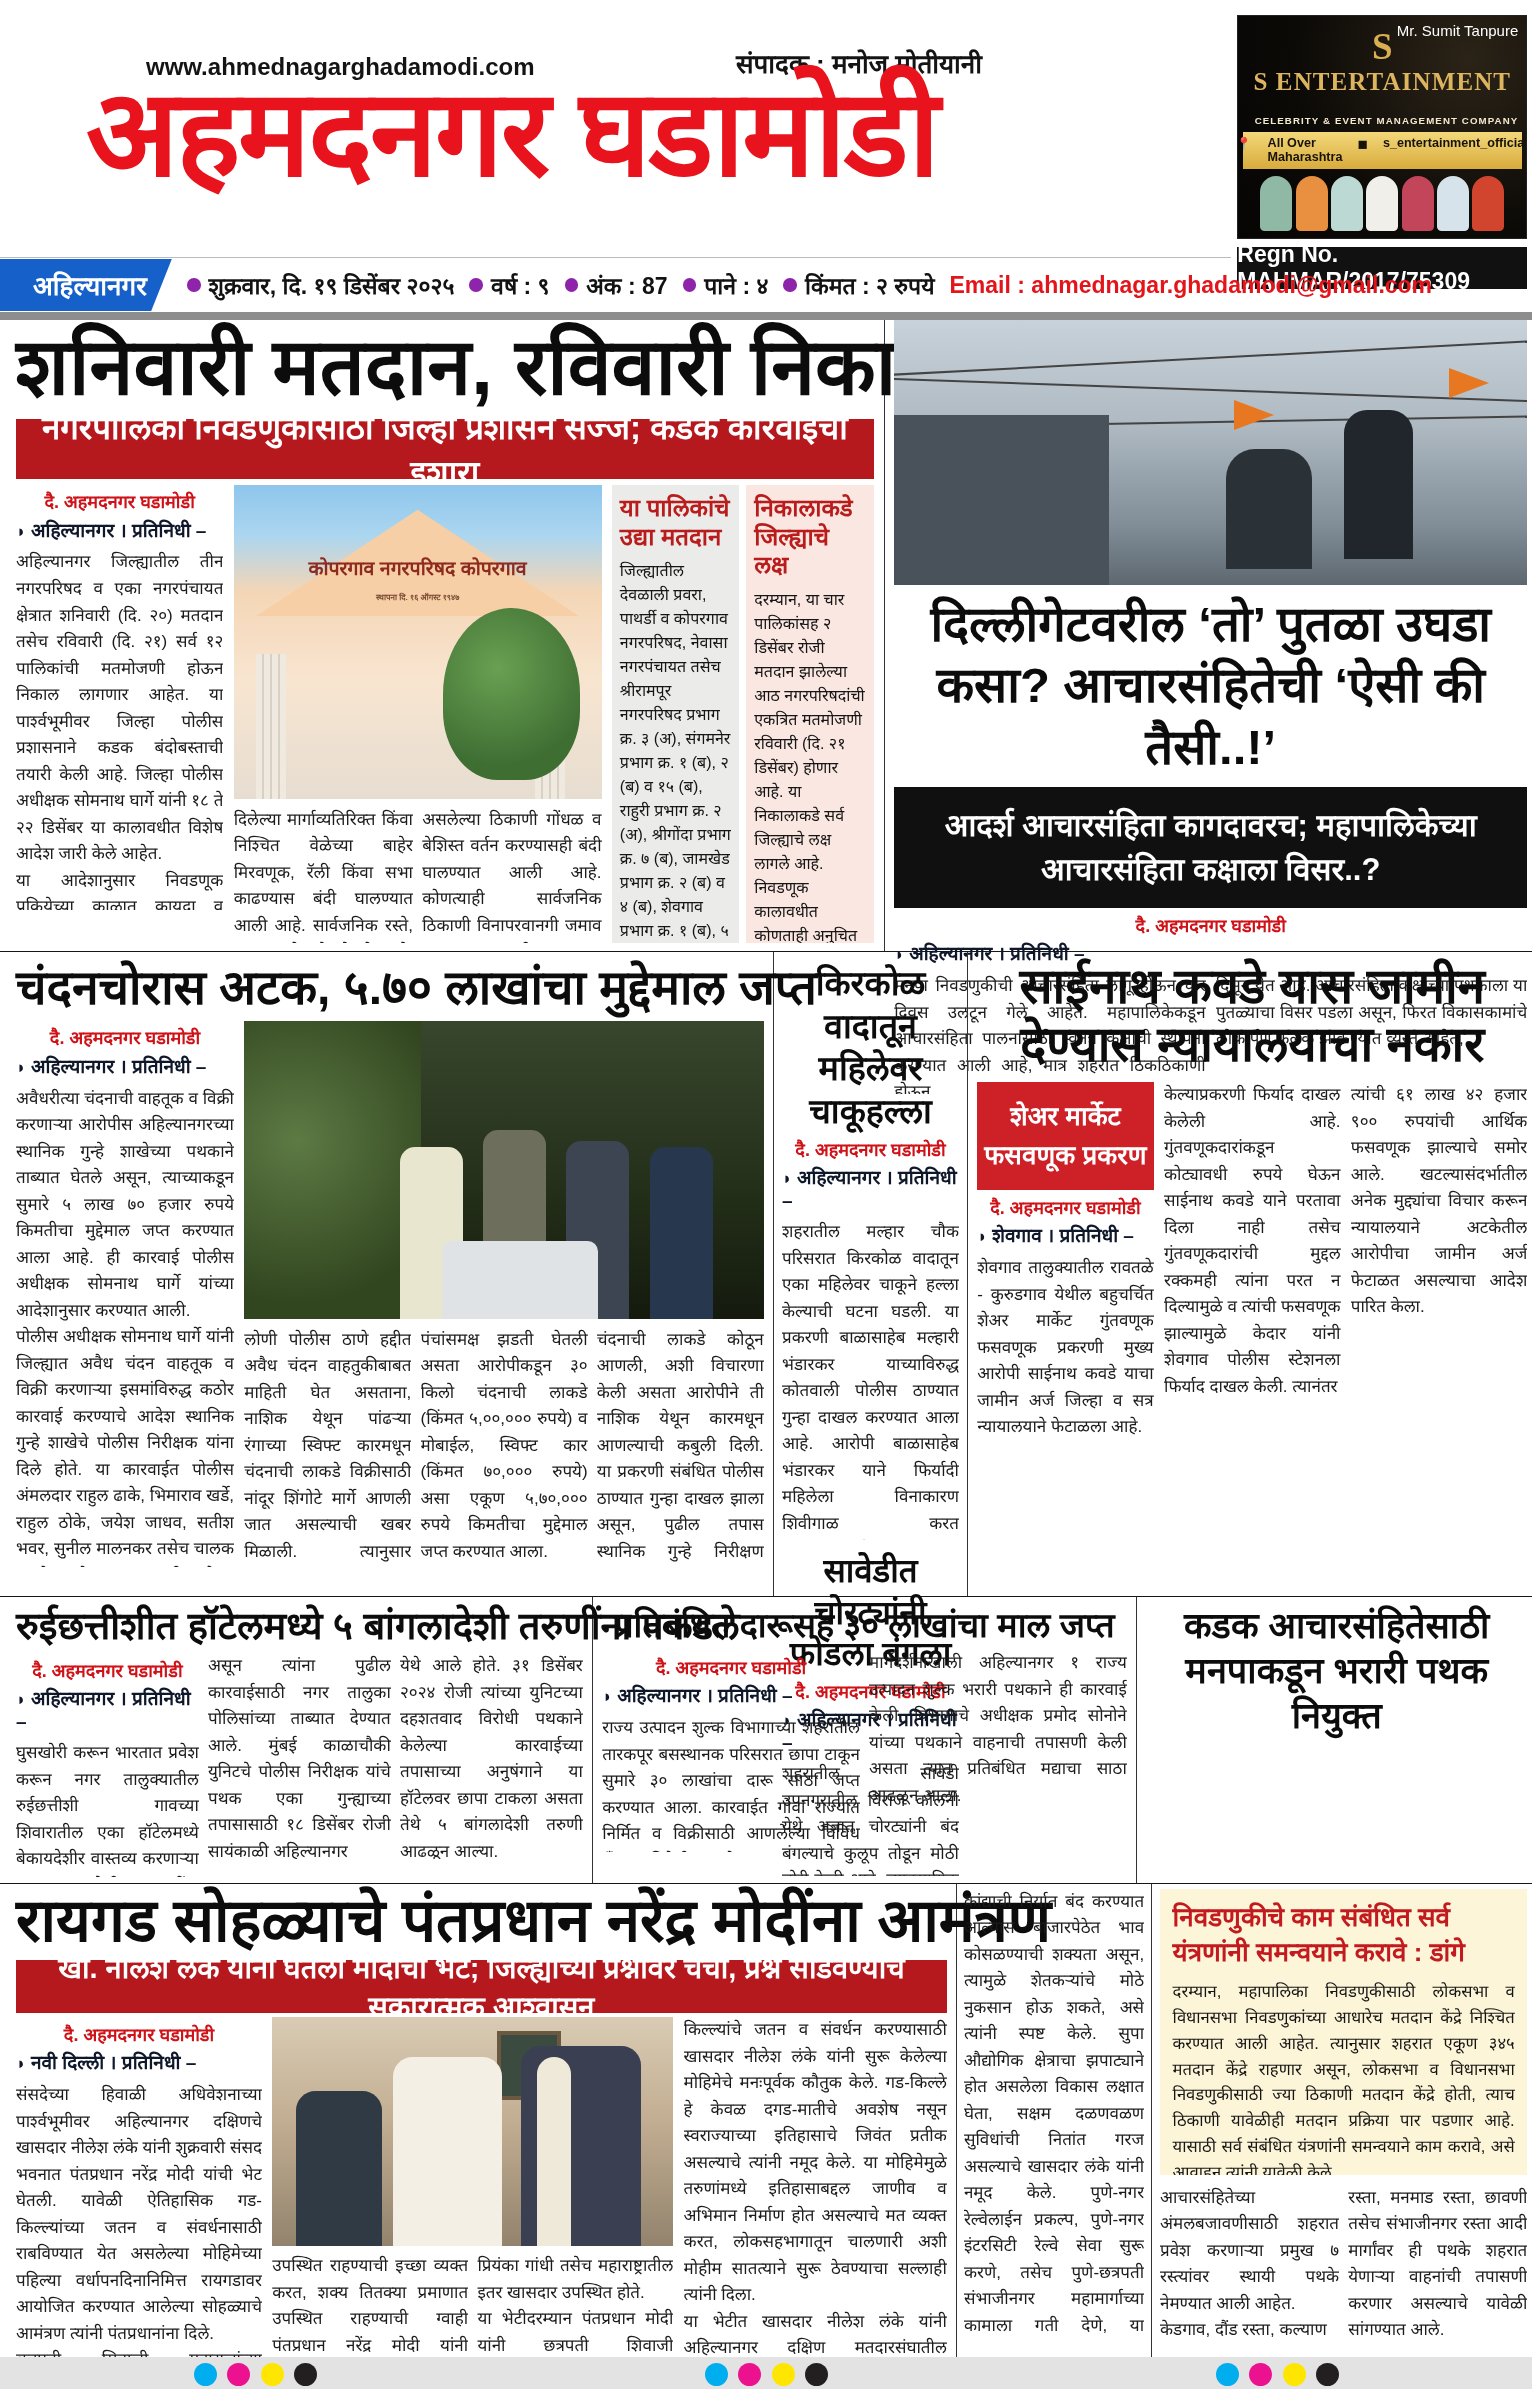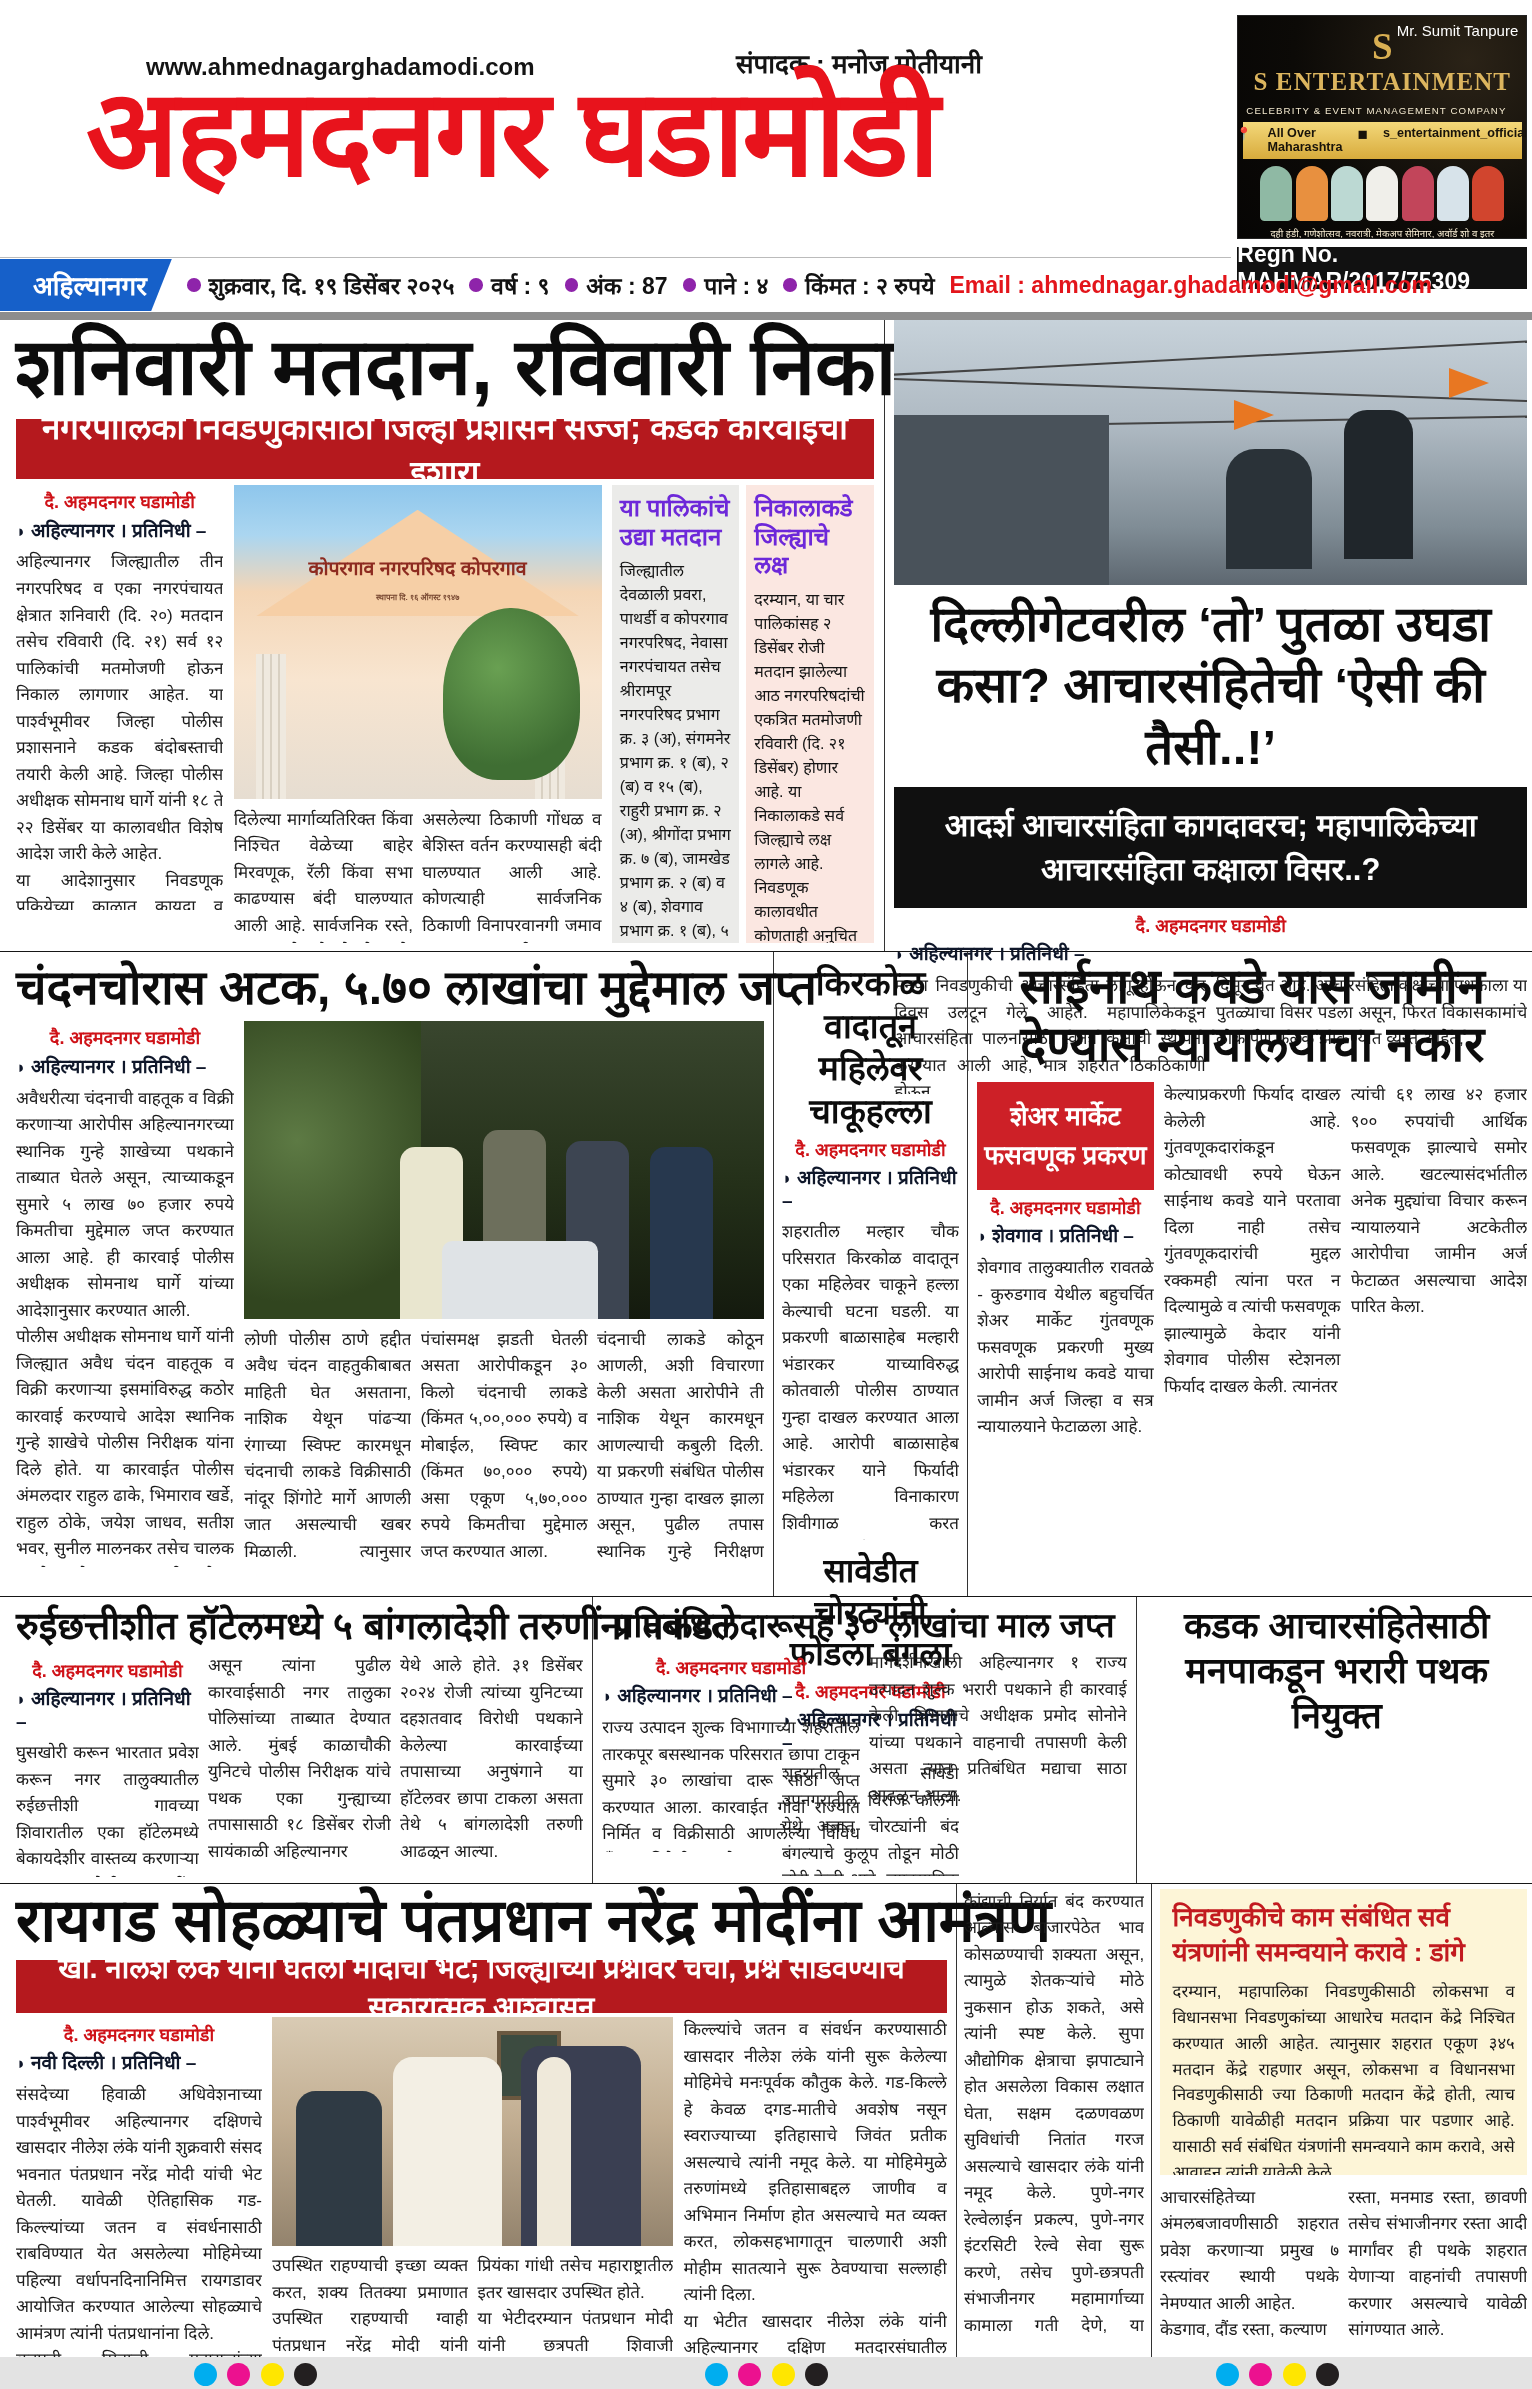--- a/index.html
+++ b/index.html
@@ -31,21 +31,21 @@
   .dl-email{font-size:23px;font-weight:800;color:#e3151b;white-space:nowrap}
   
   .ad{
     position:absolute;right:5.7px;top:15px;width:290px;height:224px;
     background:radial-gradient(circle at 80% 20%,#2b2317 0%,#0c0a07 60%,#060504 100%);
     color:#e9c877;overflow:hidden;border:1.1px solid #222;padding:5.7px 8px;
   }
   .ad-owner{position:absolute;right:8px;top:5.7px;color:#fff;font-size:15px;font-weight:400}
   .ad-logo{font-family:"Liberation Serif","DejaVu Serif",serif;font-size:37px;font-weight:700;color:#d9af52;text-align:center;margin-top:3.4px}
   .ad-title{font-family:"Liberation Serif","DejaVu Serif",serif;font-size:25px;font-weight:700;color:#dcb55e;text-align:center;letter-spacing:1.1px}
-  .ad-sub{font-size:9.7px;font-weight:400;color:#f3e9cf;text-align:left;letter-spacing:1.1px;margin-top:9px}
+  .ad-sub{font-size:9.7px;font-weight:700;color:#f3e9cf;text-align:right;letter-spacing:1.1px;margin-top:19px}
   .ad-ribbon{
     margin:5.7px -3.4px 0;background:linear-gradient(180deg,#f3d87a,#d8ab3c);color:#18130a;
     font-size:12.6px;font-weight:800;display:flex;justify-content:center;gap:15px;padding:4.6px 2.3px;
   }
   .ad-people{display:flex;justify-content:center;gap:3.4px;margin-top:6.9px;height:55px}
   .ad-person{width:32px;border-radius:16px 16px 4.6px 4.6px}
   .ad-body{font-size:9.7px;line-height:1.45;color:#f5ead0;margin-top:5.7px;text-align:center}
   .regn{
     position:absolute;right:5.7px;top:247px;width:290px;height:42px;background:#111;
     color:#fff;font-size:23px;font-weight:700;display:flex;align-items:center;justify-content:center;
@@ -79,21 +79,21 @@
   .k-photo{height:314px;background:linear-gradient(180deg,#8ec6ec 0%,#abd6f0 16%,#f4d6b6 34%,#f8e5d0 62%,#e6ddd1 100%)}
   .k-gable{position:absolute;left:6%;top:8%;width:88%;height:34%;background:#f6cfa6;clip-path:polygon(0 100%,50% 0,100% 100%);}
   .k-sign{position:absolute;left:10%;top:22%;width:80%;text-align:center;color:#8d2b20;font-weight:800;font-size:19.5px}
   .k-sub{position:absolute;left:30%;top:34%;width:40%;text-align:center;color:#7a4a33;font-weight:700;font-size:8px}
   .k-tree{position:absolute;right:6%;bottom:6%;width:137px;height:172px;border-radius:50% 50% 40% 40%;background:radial-gradient(circle at 40% 35%,#69a052,#3f6e33 70%)}
   .k-pillar{position:absolute;bottom:0;width:30px;height:46%;background:repeating-linear-gradient(90deg,#efe9df 0 5.7px,#d8d0c2 5.7px 8px)}
   .lead-mid-cols{display:flex;gap:9.2px;height:136px}
   .lead-mid-cols .body-col{flex:1}
   .lead-boxes{width:269px;display:flex;gap:6.9px}
   .info-box{flex:1;padding:9.2px 8px;height:100%;overflow:hidden}
-  .info-box .t{color:#6d28d9;font-weight:900;font-size:24px;line-height:1.2;margin-bottom:8px}
+  .info-box .t{color:#b91c1c;font-weight:900;font-size:24px;line-height:1.2;margin-bottom:8px}
   .info-box .b{font-size:16px;line-height:1.5;text-align:left;white-space:pre-line}
   .box-gray{background:#ebebe9}
   .box-pink{background:#fbe7e1}
   .bB-right{flex:1;padding:0 5.7px 0 9.2px}
   .statue-photo{height:265px;background:linear-gradient(180deg,#c7d2da 0%,#aeb9c2 40%,#808d96 78%,#5d6770 100%)}
   .st-bldg{position:absolute;left:0;bottom:0;width:34%;height:64%;background:#49525a}
   .st-man{position:absolute;right:18%;bottom:10%;width:69px;height:149px;background:#20262b;border-radius:23px 23px 0 0}
   .st-man2{position:absolute;right:34%;bottom:6%;width:86px;height:120px;background:#2a3238;border-radius:29px 29px 0 0}
   .st-flag{position:absolute;width:0;height:0;border-left:40px solid #e87722;border-top:15px solid transparent;border-bottom:15px solid transparent}
   .st-wire{position:absolute;left:-2%;width:104%;height:1.7px;background:#444}

